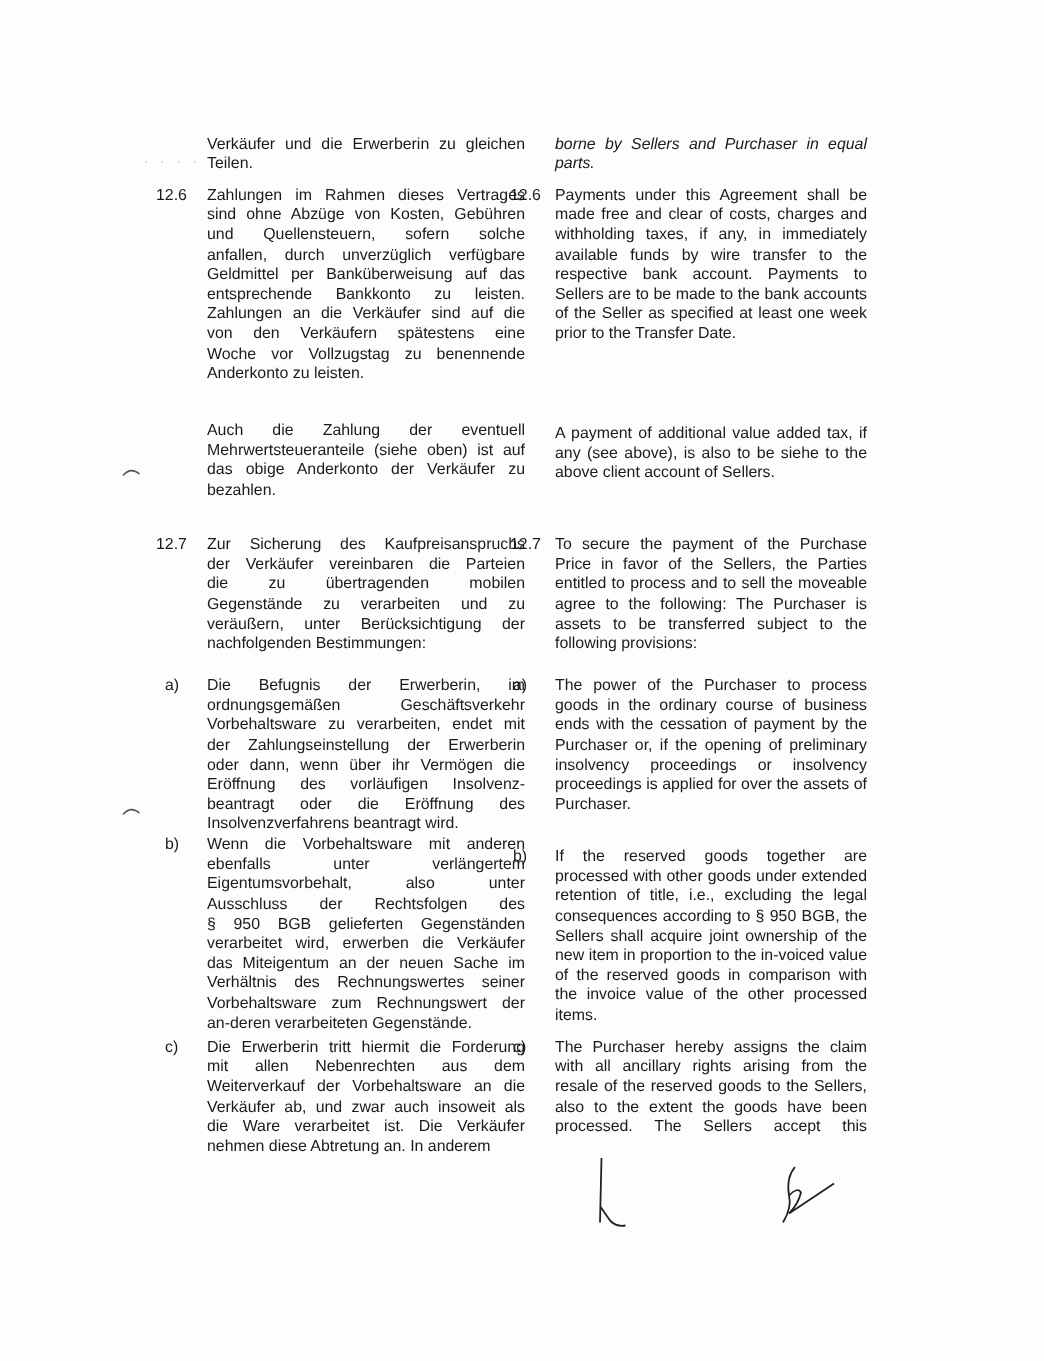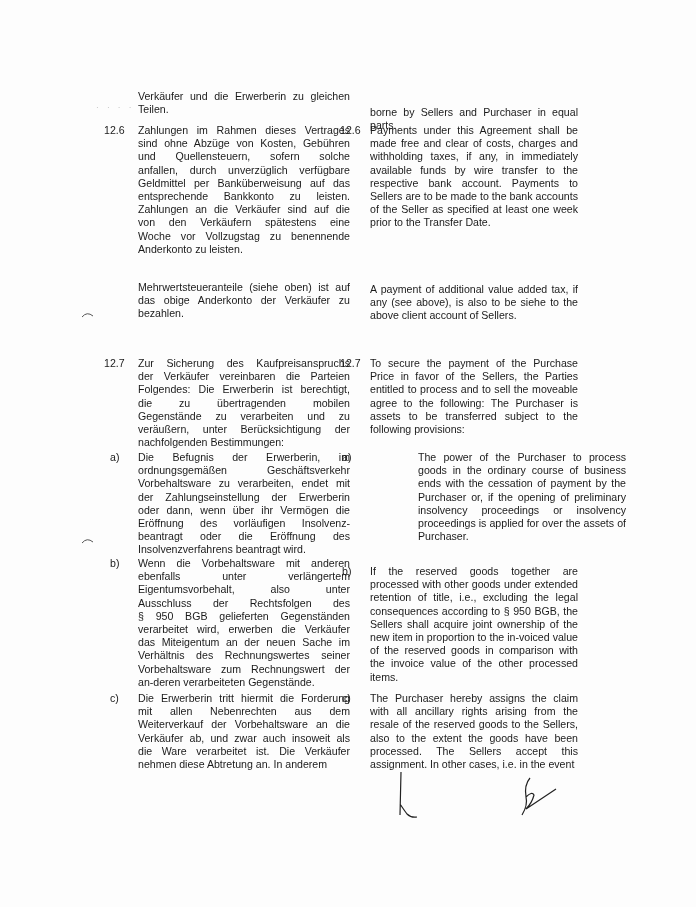--- a/index.html
+++ b/index.html
@@ -39,30 +39,30 @@
       <span class="line">anfallen, durch unverzüglich verfügbare</span>
       <span class="line">Geldmittel per Banküberweisung auf das</span>
       <span class="line">entsprechende Bankkonto zu leisten.</span>
       <span class="line">Zahlungen an die Verkäufer sind auf die</span>
       <span class="line">von den Verkäufern spätestens eine</span>
       <span class="line">Woche vor Vollzugstag zu benennende</span>
       <span class="line last">Anderkonto zu leisten.</span>
     </div>
 
   <div class="block left-text" style="top:281px;">
+      <span class="line">Auch die Zahlung der eventuell</span>
       <span class="line">Mehrwertsteueranteile (siehe oben) ist auf</span>
       <span class="line">das obige Anderkonto der Verkäufer zu</span>
       <span class="line last">bezahlen.</span>
     </div>
 
   <div class="num left-num" style="top:357px;">12.7</div>
   <div class="block left-text" style="top:357px;">
       <span class="line">Zur Sicherung des Kaufpreisanspruchs</span>
       <span class="line">der Verkäufer vereinbaren die Parteien</span>
-      <span class="line">Folgendes: Die Erwerberin ist berechtigt,</span>
       <span class="line">die zu übertragenden mobilen</span>
       <span class="line">Gegenstände zu verarbeiten und zu</span>
       <span class="line">veräußern, unter Berücksichtigung der</span>
       <span class="line last">nachfolgenden Bestimmungen:</span>
     </div>
 
   <div class="num left-sub" style="top:451px;">a)</div>
   <div class="block left-text" style="top:451px;">
       <span class="line">Die Befugnis der Erwerberin, im</span>
       <span class="line">ordnungsgemäßen Geschäftsverkehr</span>
@@ -91,21 +91,21 @@
   <div class="num left-sub" style="top:692px;">c)</div>
   <div class="block left-text" style="top:692px;">
       <span class="line">Die Erwerberin tritt hiermit die Forderung</span>
       <span class="line">mit allen Nebenrechten aus dem</span>
       <span class="line">Weiterverkauf der Vorbehaltsware an die</span>
       <span class="line">Verkäufer ab, und zwar auch insoweit als</span>
       <span class="line">die Ware verarbeitet ist. Die Verkäufer</span>
       <span class="line last">nehmen diese Abtretung an. In anderem</span>
     </div>
 
-  <div class="block right-text" style="top:106px;">
+  <div class="block right-text" style="top:90px;font-style:italic;">
       <span class="line">borne by Sellers and Purchaser in equal</span>
       <span class="line last">parts.</span>
     </div>
 
   <div class="num right-num" style="top:124px;">12.6</div>
   <div class="block right-text" style="top:124px;">
       <span class="line">Payments under this Agreement shall be</span>
       <span class="line">made free and clear of costs, charges and</span>
       <span class="line">withholding taxes, if any, in immediately</span>
       <span class="line">available funds by wire transfer to the</span>
@@ -125,21 +125,21 @@
   <div class="block right-text" style="top:357px;">
       <span class="line">To secure the payment of the Purchase</span>
       <span class="line">Price in favor of the Sellers, the Parties</span>
       <span class="line">entitled to process and to sell the moveable</span>
       <span class="line">agree to the following: The Purchaser is</span>
       <span class="line">assets to be transferred subject to the</span>
       <span class="line last">following provisions:</span>
     </div>
 
   <div class="num right-sub" style="top:451px;">a)</div>
-  <div class="block right-text" style="top:451px;margin-left:48px;">
+  <div class="block right-text" style="top:451px;">
       <span class="line">The power of the Purchaser to process</span>
       <span class="line">goods in the ordinary course of business</span>
       <span class="line">ends with the cessation of payment by the</span>
       <span class="line">Purchaser or, if the opening of preliminary</span>
       <span class="line">insolvency proceedings or insolvency</span>
       <span class="line">proceedings is applied for over the assets of</span>
       <span class="line last">Purchaser.</span>
     </div>
 
   <div class="num right-sub" style="top:565px;">b)</div>
@@ -155,21 +155,20 @@
       <span class="line last">items.</span>
     </div>
 
   <div class="num right-sub" style="top:692px;">c)</div>
   <div class="block right-text" style="top:692px;">
       <span class="line">The Purchaser hereby assigns the claim</span>
       <span class="line">with all ancillary rights arising from the</span>
       <span class="line">resale of the reserved goods to the Sellers,</span>
       <span class="line">also to the extent the goods have been</span>
       <span class="line">processed. The Sellers accept this</span>
-      <span class="line last">assignment. In other cases, i.e. in the event</span>
     </div>
 
   <svg class="mark" style="left:80px;top:310px;" width="16" height="10">
     <path d="M2 7 Q7 1 13 6" stroke="#555" stroke-width="1" fill="none"></path>
   </svg>
   <svg class="mark" style="left:80px;top:536px;" width="16" height="10">
     <path d="M2 7 Q7 1 13 6" stroke="#555" stroke-width="1" fill="none"></path>
   </svg>
 
   <svg class="mark" style="left:395px;top:770px;" width="30" height="60">

